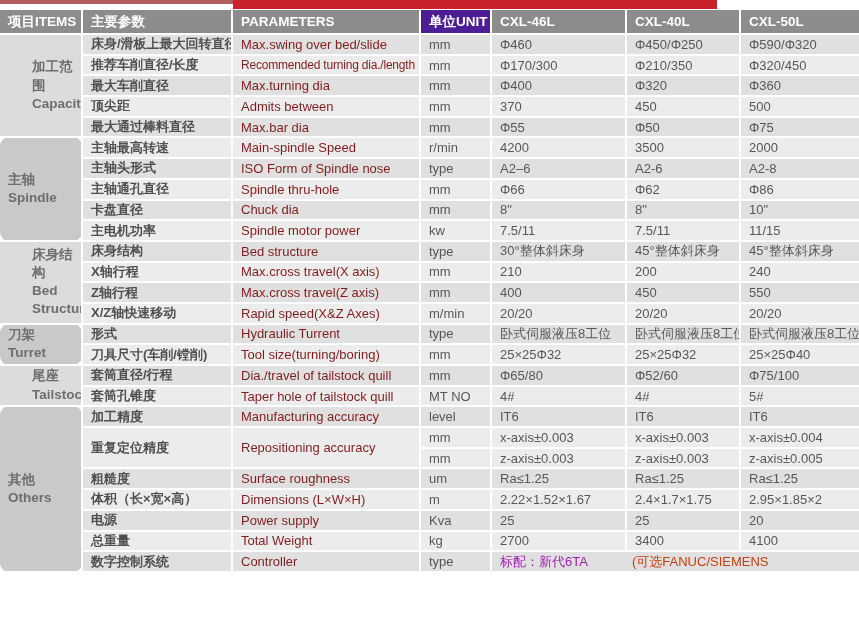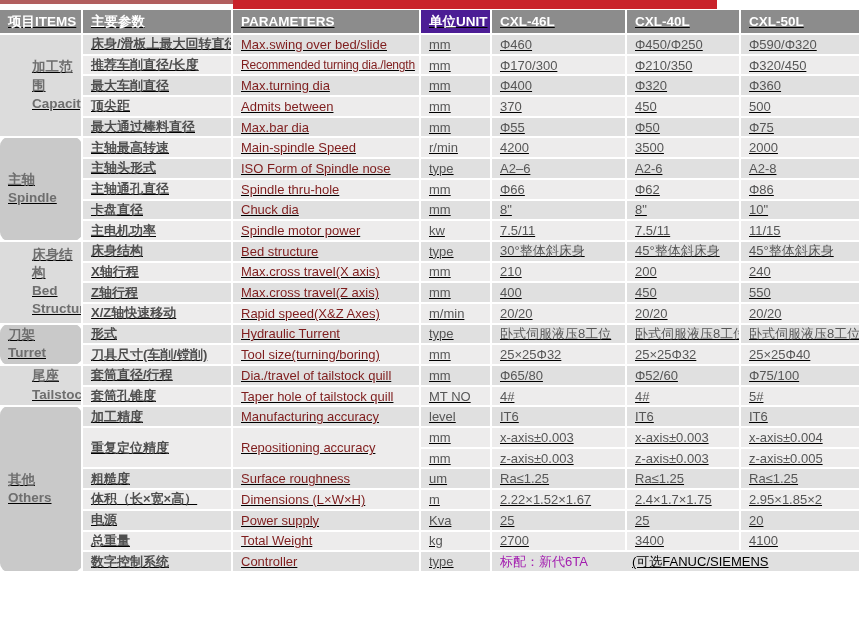--- a/index.html
+++ b/index.html
@@ -1,18 +1,18 @@
 <!DOCTYPE html>
 <html><head>
 <meta charset="utf-8">
 <style>
   * { margin:0; padding:0; box-sizing:border-box; }
   html,body { width:859px; height:627px; overflow:hidden; background:#fff;
     font-family:"Liberation Sans","DejaVu Sans",sans-serif; }
-  .page { width:717px; height:627px; position:relative;text-decoration:underline; }
+  .page { width:717px; height:627px; position:relative; }
   .topbar { position:relative; height:10px; }
   .bar-left { position:absolute; top:0; left:0; width:233px; height:4px; background:#b25e5e; }
   .bar-right { position:absolute; top:0; left:233px; right:0; height:9px; background:#c9222a; }
   table { width:859px; border-collapse:collapse; table-layout:fixed; }
   th, td { border-right:2px solid #fff; border-bottom:2px solid #fff;
     padding:0 0 0 8px; font-size:13px; color:#575757; overflow:hidden;
     white-space:nowrap; text-align:left; vertical-align:middle; }
   th:last-child, td:last-child { border-right:none; }
   th { height:24px; font-size:13.5px; font-weight:bold; color:#fff; }
   .th-gray { background:#8c8c8c; }
@@ -22,21 +22,21 @@
   .s-light { background:#edecec; }
   .cat { font-weight:bold; color:#6e6e6e; font-size:13.5px; line-height:1.35;
          white-space:pre-line; vertical-align:middle; }
   .cat-light { background:#dcdcdc;padding-left:32px; }
   .cat-dark  { background:#c9c9c9;border-radius:9px; }
   .cn { font-weight:bold; color:#4f4f4f; }
   .en { color:#7f1d1d; }
   .en-small { font-size:12px; letter-spacing:-0.2px; }
   .val {}
   .span-part1 { display:inline-block; width:132px; color:#a21caf; }
-  .span-part2 { color:#000000; }
+  .span-part2 { color:#c2410c; }
 </style>
 </head>
 <body>
 
 <div class="page">
   <div class="topbar">
     <div class="bar-left"></div>
     <div class="bar-right"></div>
   </div>
   <table>

